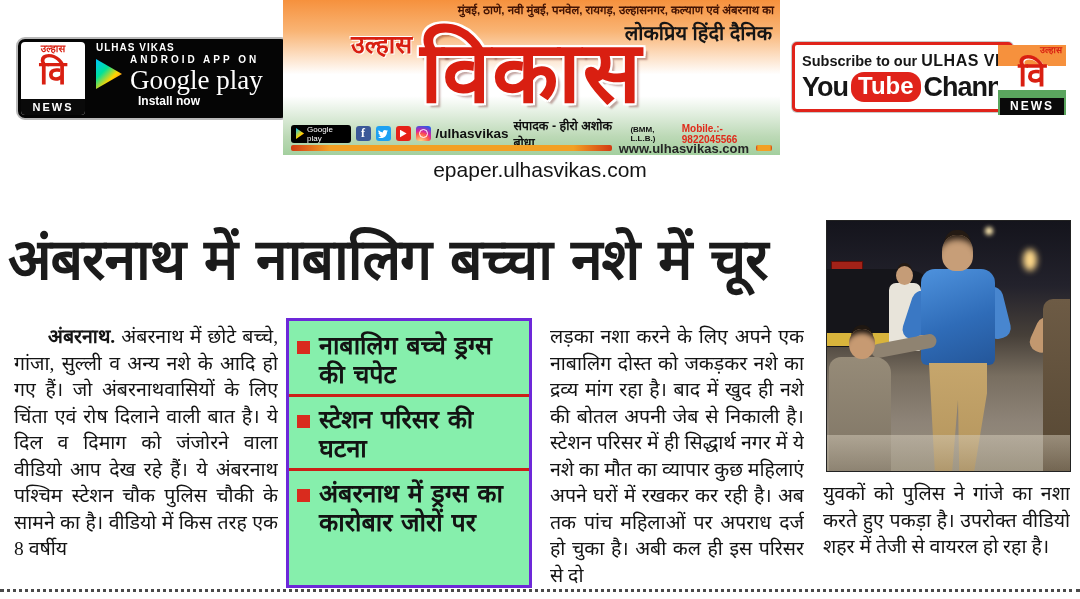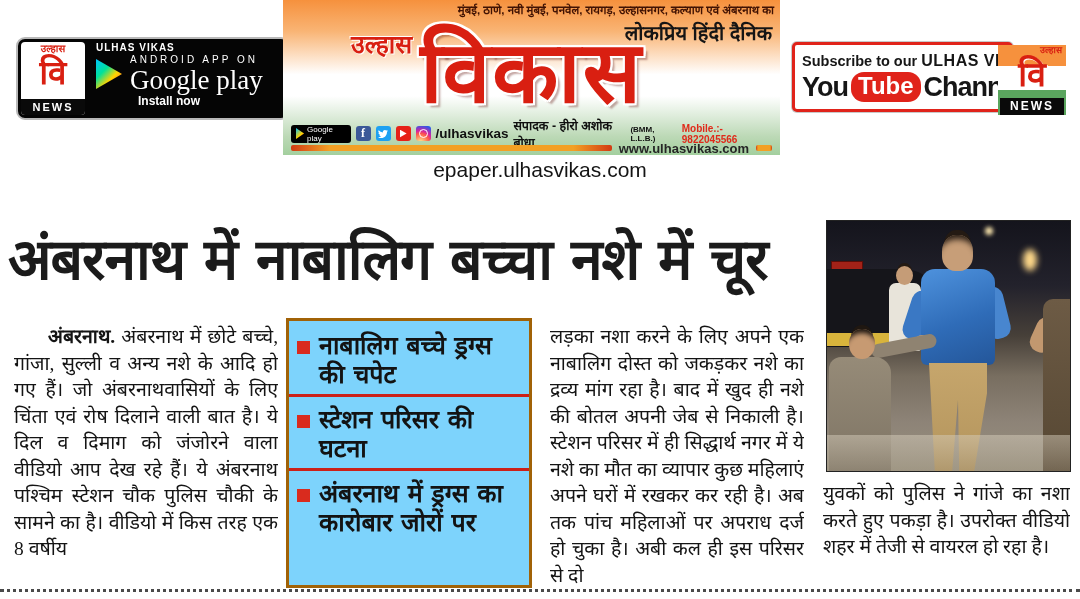--- a/index.html
+++ b/index.html
@@ -15,21 +15,21 @@
   .nl-letter{font-size:33px;font-weight:900;color:#d91f11;line-height:36px;}
   .nl-news{position:absolute;bottom:0;left:0;right:0;background:#0a0a0a;color:#fff;text-align:center;
            font-size:11px;font-weight:bold;letter-spacing:2px;line-height:16px;}
   .gp-area{flex:1;padding:3px 6px 2px 8px;display:flex;flex-direction:column;color:#fff;}
   .gp-brand{font-size:10px;font-weight:bold;letter-spacing:1px;line-height:11px;}
   .gp-mid{display:flex;align-items:center;gap:8px;margin-top:1px;}
   .gp-triangle{width:26px;height:30px;flex:0 0 26px;
       background:linear-gradient(135deg,#00c4ff 0%,#00e29a 35%,#ffd400 62%,#ff3a44 100%);
       clip-path:polygon(0 0,100% 50%,0 100%);}
   .gp-texts{display:flex;flex-direction:column;}
-  .gp-line1{font-size:10px;letter-spacing:3px;font-weight:normal;line-height:12px;}
+  .gp-line1{font-size:10px;letter-spacing:3px;font-weight:bold;line-height:12px;}
   .gp-store{font-size:27px;line-height:28px;font-family:"Liberation Serif",serif;}
   .gp-cta{font-size:12px;font-weight:bold;margin-left:42px;line-height:14px;}
 
   .center-masthead{position:absolute;left:283px;top:0;width:497px;height:155px;
       background:linear-gradient(180deg,#f6913d 0%,#f9b474 20%,#ffffff 48%,#ffffff 62%,#bcd9b6 88%,#a3cf9e 100%);}
   .coverage{position:absolute;top:3px;left:10px;right:6px;text-align:right;
             font-size:11.5px;font-weight:bold;color:#401203;line-height:14px;}
   .tagline{position:absolute;top:19px;right:8px;font-size:20px;font-weight:900;color:#151515;}
   .title-small{position:absolute;top:26px;left:68px;font-size:25px;font-weight:900;color:#d91f11;
                text-shadow:1px 1px 0 #fff,-1px -1px 0 #fff;}
@@ -83,22 +83,22 @@
   
   .headline{position:absolute;left:8px;top:213px;width:820px;font-size:57px;line-height:92px;
             font-weight:900;color:#1b1b1b;letter-spacing:-1px;white-space:nowrap;overflow:visible;
             font-family:"DejaVu Sans","Liberation Sans",sans-serif;}
   .bodytext{font-family:"Liberation Serif","DejaVu Serif",serif;font-size:19.5px;line-height:26.5px;
             text-align:justify;color:#141414;}
   .col1{position:absolute;left:14px;top:324px;width:264px;height:266px;overflow:hidden;}
   .col1 .lead{font-weight:bold;}
   .col1 .indent{display:inline-block;width:34px;}
   .col3{position:absolute;left:550px;top:324px;width:254px;height:266px;overflow:hidden;}
-  .hl-box{position:absolute;left:286px;top:318px;width:246px;height:270px;border:3px solid #a16207;
-          box-sizing:border-box;padding:10px 8px 0 8px;background:#7dd3fc;}
+  .hl-box{position:absolute;left:286px;top:318px;width:246px;height:270px;border:3px solid #6d28d9;
+          box-sizing:border-box;padding:10px 8px 0 8px;background:#86efac;}
   .hl-item{display:flex;gap:9px;}
   .hl-bullet{flex:0 0 13px;width:13px;height:13px;background:#d92b1e;margin-top:10px;}
   .hl-text{font-size:25px;line-height:29px;font-weight:900;color:#131313;
            font-family:"DejaVu Sans","Liberation Sans",sans-serif;}
   .hl-rule{height:3px;background:#cc2018;margin:5px -8px 8px -8px;}
 
   
   .photo{position:absolute;left:826px;top:220px;width:243px;height:250px;border:1px solid #222;
          background:linear-gradient(180deg,#14141c 0%,#23222c 26%,#474039 46%,#786e60 62%,#8d8377 80%,#99917f 100%);
          overflow:hidden;}

